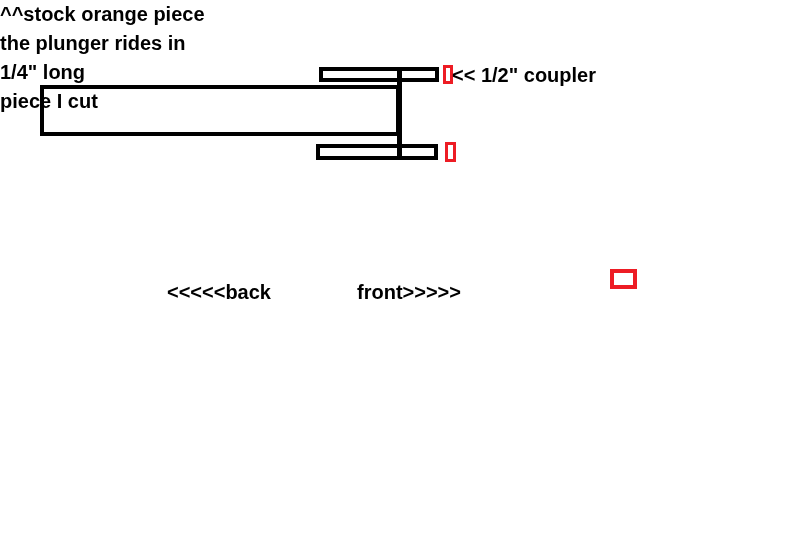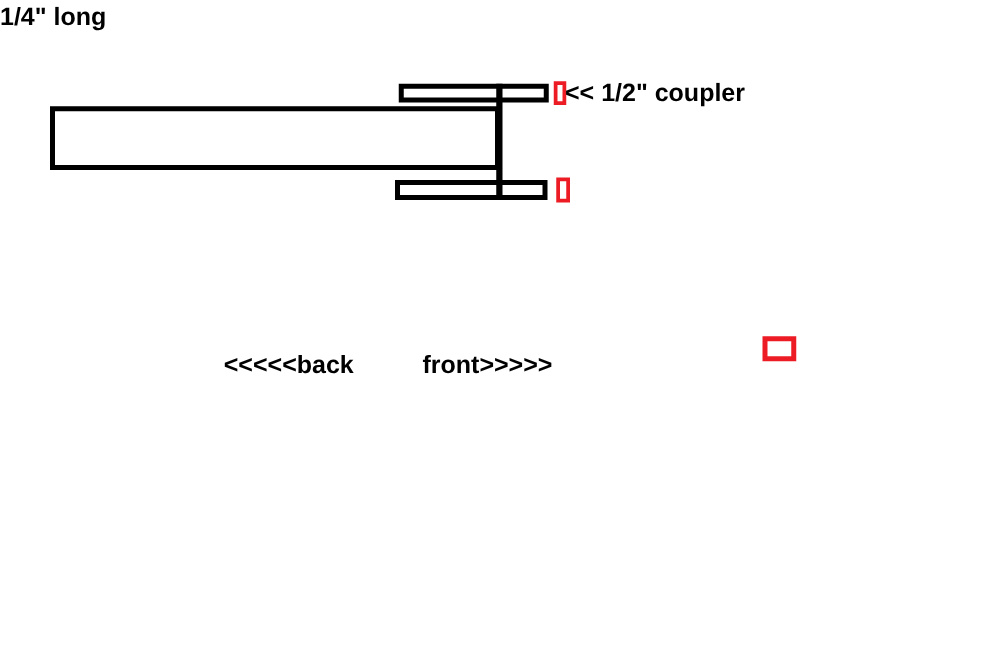--- a/index.html
+++ b/index.html
@@ -47,44 +47,49 @@
   #big-rect        { left: 40px;  top: 85px;  width: 360px; height: 51px; }
   #top-rect        { left: 319px; top: 67px;  width: 120px; height: 15px; }
   #bottom-rect     { left: 316px; top: 144px; width: 122px; height: 16px; }
   #vertical-line   { left: 397px; top: 67px;  width: 5px;   height: 93px; }
   #red-top-piece   { left: 443px; top: 65px;  width: 10px;  height: 19px; }
   #red-bottom-piece{ left: 445px; top: 142px; width: 11px;  height: 20px; }
   #legend-swatch   { left: 610px; top: 269px; width: 27px;  height: 20px; }
 
   #coupler-label   { left: 452px; top: 61px;  }
   #stock-label     { left: 127px; top: 164px; }
-  #back-label      { left: 179px; top: 278px; }
-  #front-label     { left: 338px; top: 278px; }
+  #back-label      { left: 167px; top: 278px; }
+  #front-label     { left: 357px; top: 278px; }
   #legend-label    { left: 649px; top: 265px; }
 </style>
 </head>
 <body>
 
 <div class="canvas">
 
   <div id="big-rect" class="shape black-outline"></div>
 
   <div id="top-rect" class="shape black-outline"></div>
 
   <div id="bottom-rect" class="shape black-outline"></div>
 
   <div id="vertical-line" class="vline"></div>
 
   <div id="red-top-piece" class="shape red-outline-thin"></div>
   <div id="red-bottom-piece" class="shape red-outline-thin"></div>
 
   <div id="coupler-label" class="label">&lt;&lt; 1/2" coupler</div>
 
+  <div id="stock-label">
+    <div class="label" style="position:static;">^^stock orange piece</div>
+    <div class="label" style="position:static;">the plunger rides in</div>
+  </div>
 
   <div id="back-label" class="label">&lt;&lt;&lt;&lt;&lt;back</div>
   <div id="front-label" class="label">front&gt;&gt;&gt;&gt;&gt;</div>
 
   <div id="legend-swatch" class="shape red-outline-thick"></div>
   <div id="legend-label">
     <div class="label" style="position:static;">1/4" long</div>
+    <div class="label" style="position:static;">piece I cut</div>
   </div>
 
 </div>
 
 </body></html>

